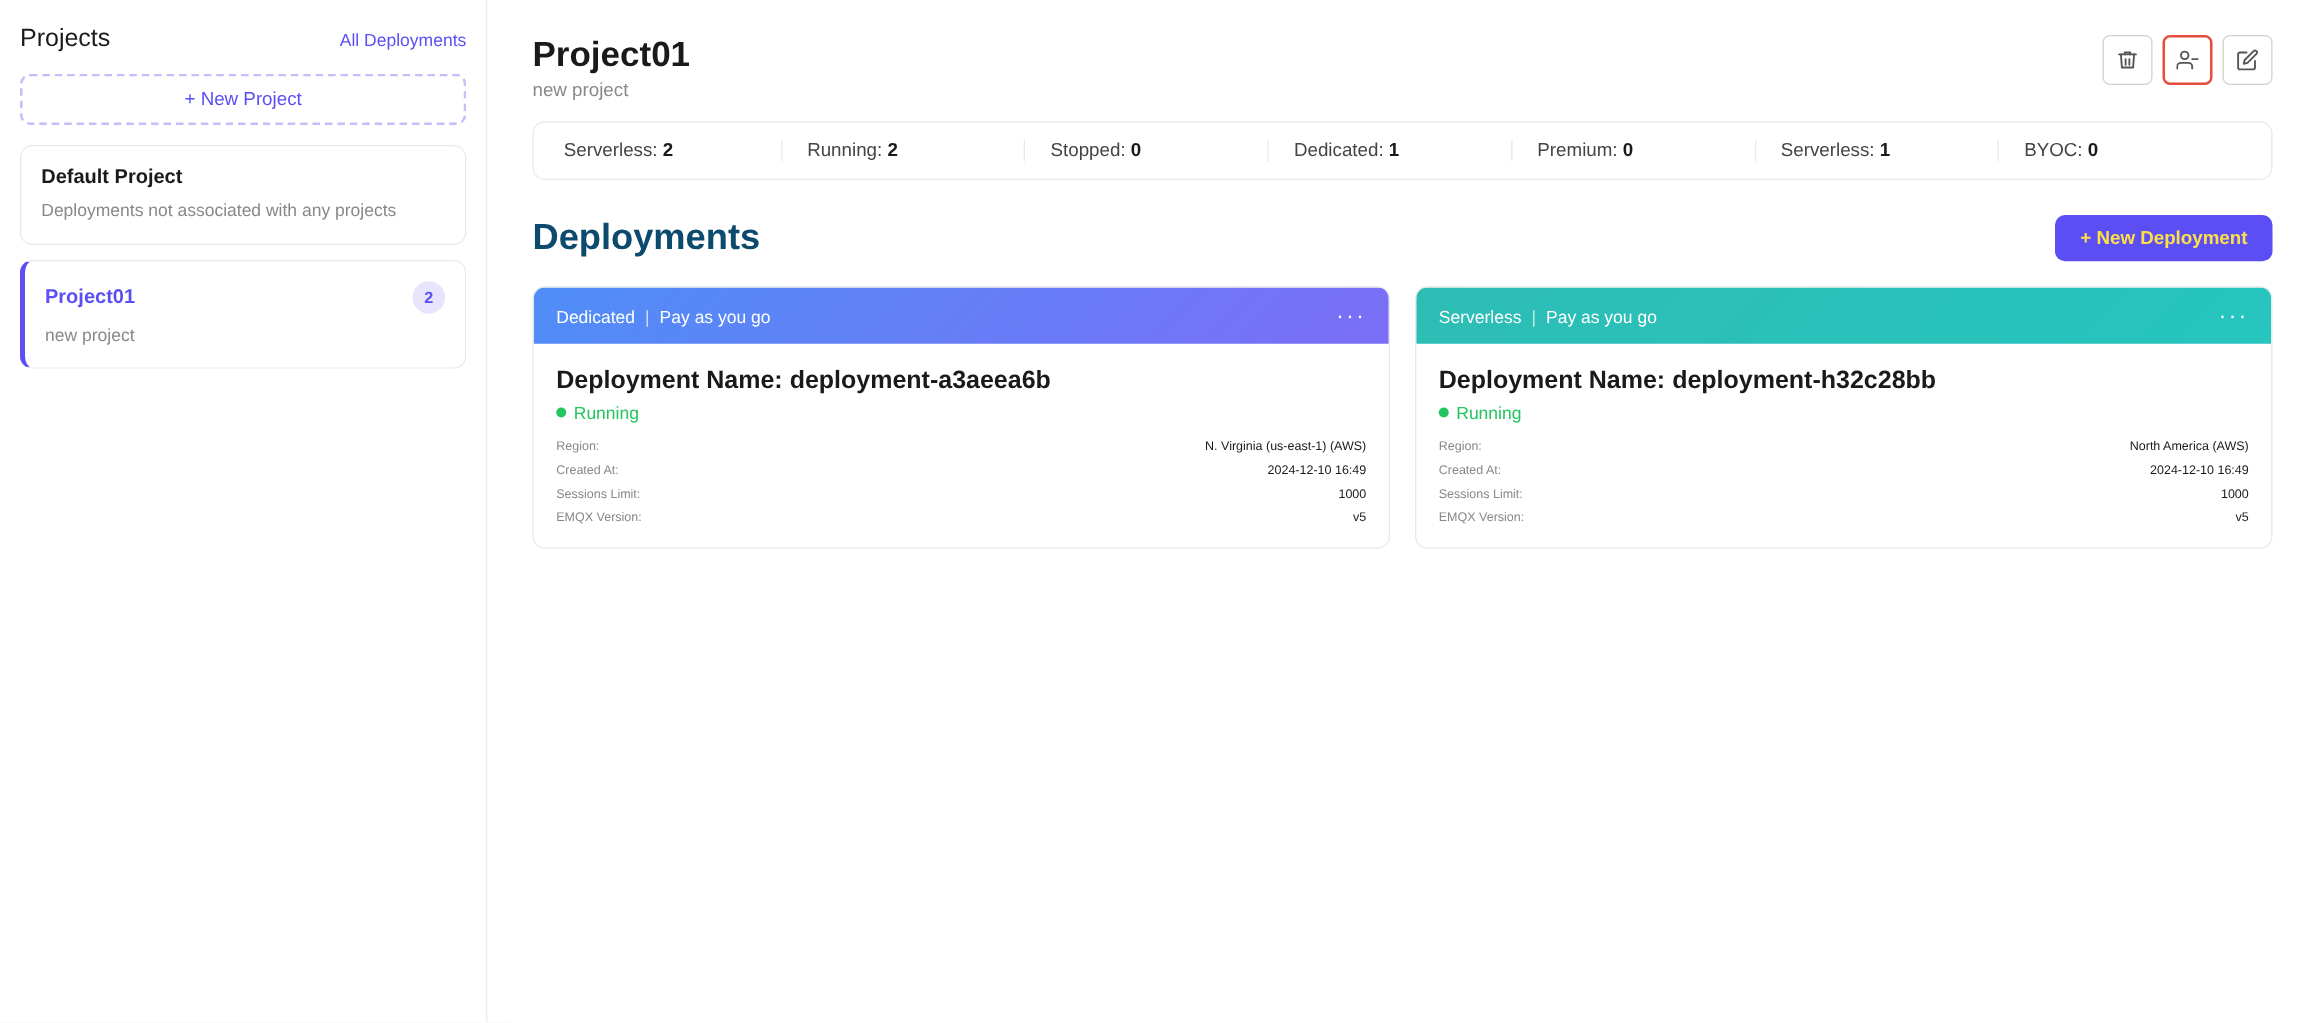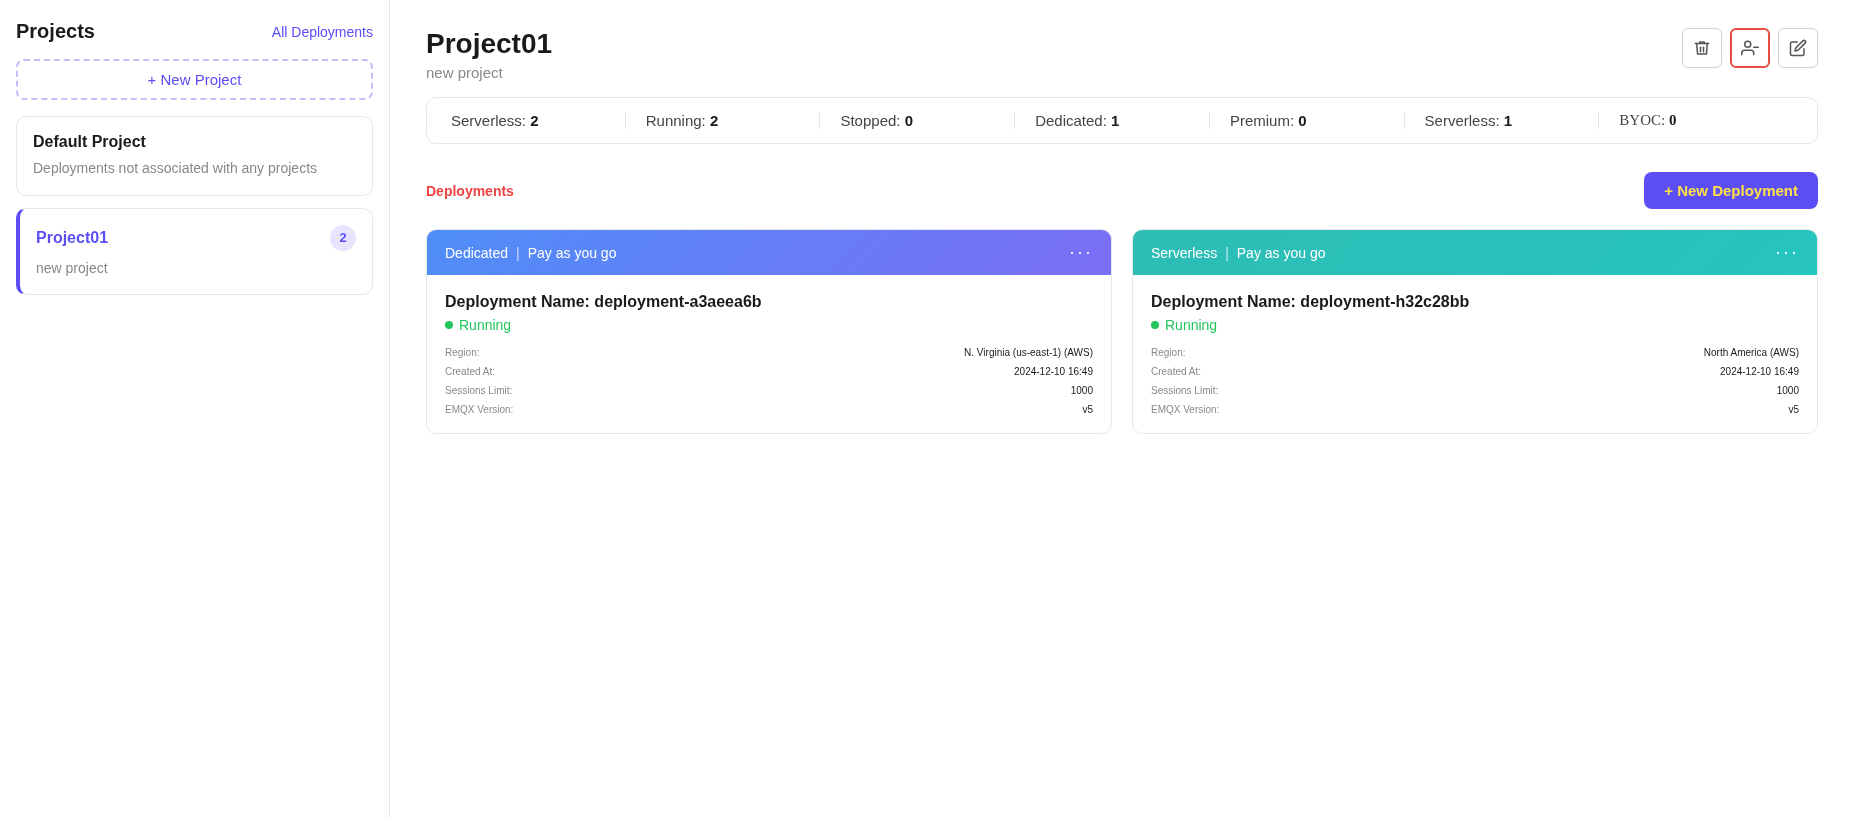--- a/index.html
+++ b/index.html
@@ -17,21 +17,21 @@
       overflow-y: auto;
     }
     .sidebar-header {
       display: flex;
       justify-content: space-between;
       align-items: center;
       margin-bottom: 16px;
     }
     .sidebar-title {
       font-size: 20px;
-      font-weight: 700;
+      font-weight: 400;
       color: #1a1a1a;
     }
     .all-deployments-link {
       color: #5b4ef5;
       font-size: 14px;
       cursor: pointer;
       text-decoration: none;
     }
     .new-project-btn {
       width: 100%;
@@ -149,37 +149,37 @@
     }
     .stat-item {
       flex: 1;
       font-size: 15px;
       color: #444;
       border-right: 1px solid #e8e8e8;
       padding: 0 20px;
       white-space: nowrap;
     }
     .stat-item:first-child { padding-left: 0; }
-    .stat-item:last-child { border-right: none; font-family: Liberation Serif, serif; }
+    .stat-item:last-child { border-right: none; }
     .stat-value {
       font-weight: 700;
       color: #1a1a1a;
     }
 
     
     .deployments-section-header {
       display: flex;
       justify-content: space-between;
       align-items: center;
       margin-bottom: 20px;
     }
     .deployments-title {
-      font-size: 14px;
-      font-weight: 700;
-      color: #ef4444;
+      font-size: 29px;
+      font-weight: 700;
+      color: #0c4a6e;
     }
     .new-deployment-btn {
       background: #5b4ef5;
       color: #fde047;
       border: none;
       border-radius: 8px;
       padding: 10px 20px;
       font-size: 15px;
       cursor: pointer;
       display: flex;
@@ -225,21 +225,21 @@
     }
     .dots-menu {
       cursor: pointer;
       font-size: 18px;
       letter-spacing: 2px;
     }
     .deployment-card-body {
       padding: 18px;
     }
     .deployment-name {
-      font-size: 16px;
+      font-size: 20px;
       font-weight: 700;
       color: #1a1a1a;
       margin-bottom: 6px;
     }
     .deployment-status {
       display: flex;
       align-items: center;
       gap: 6px;
       font-size: 14px;
       color: #22c55e;

